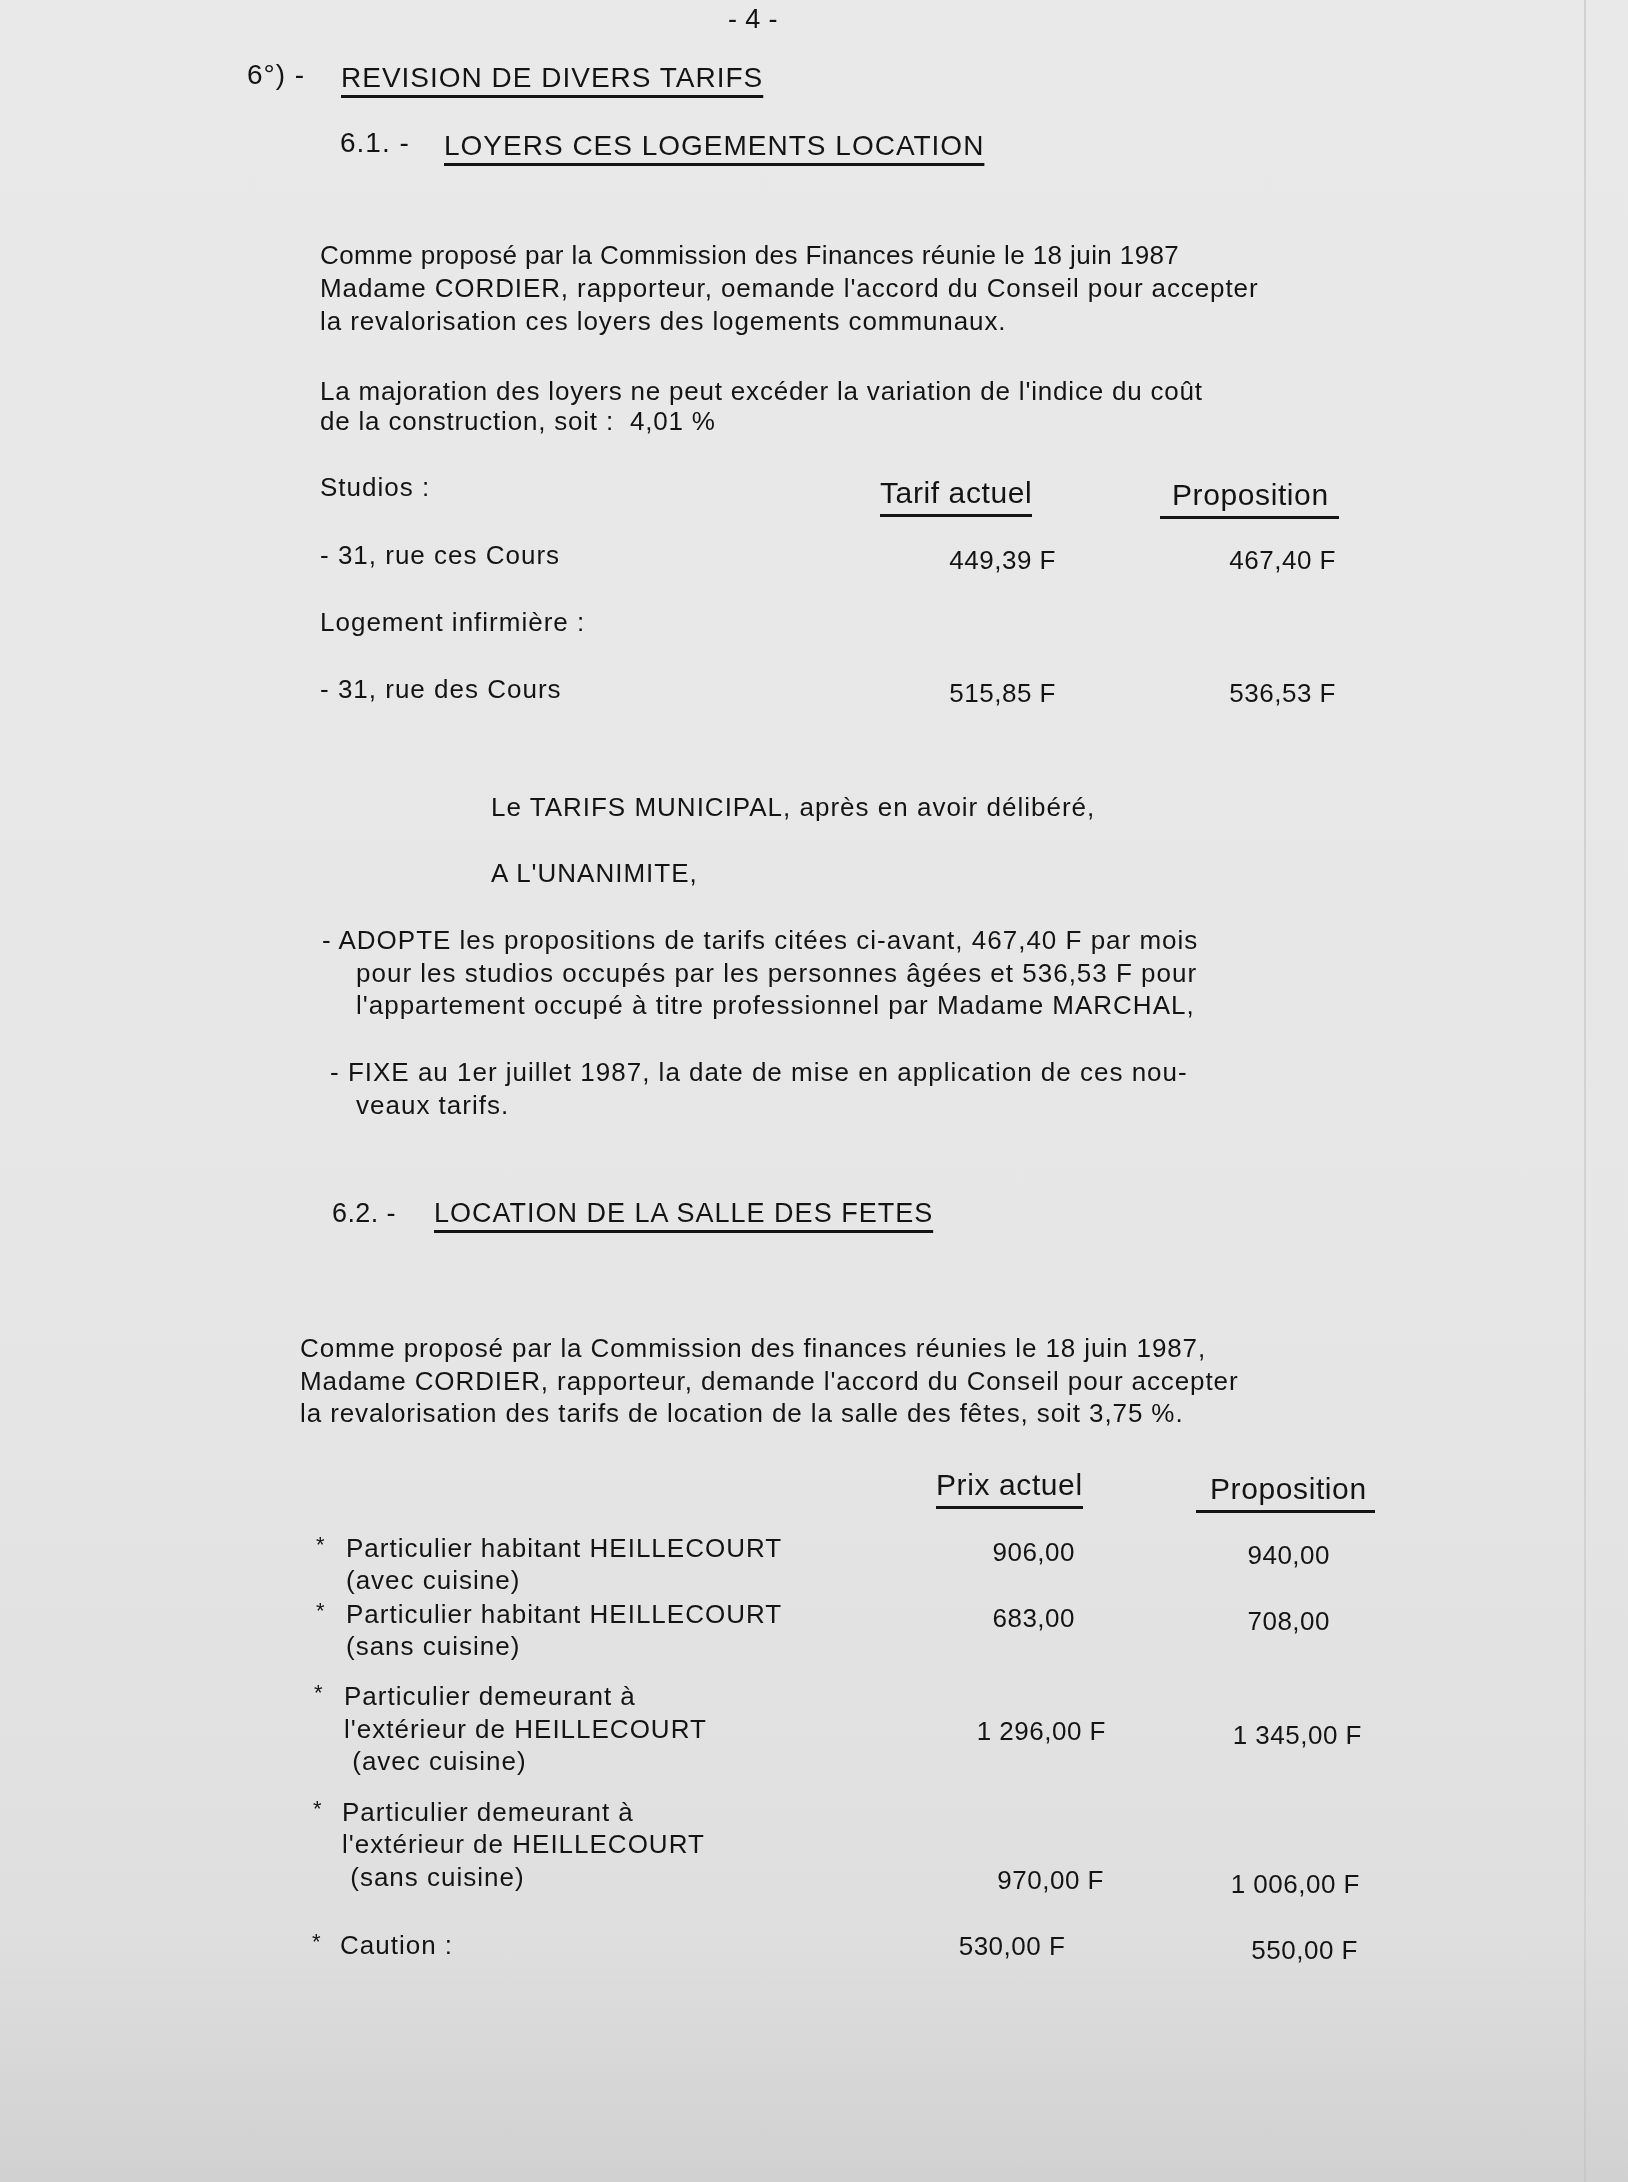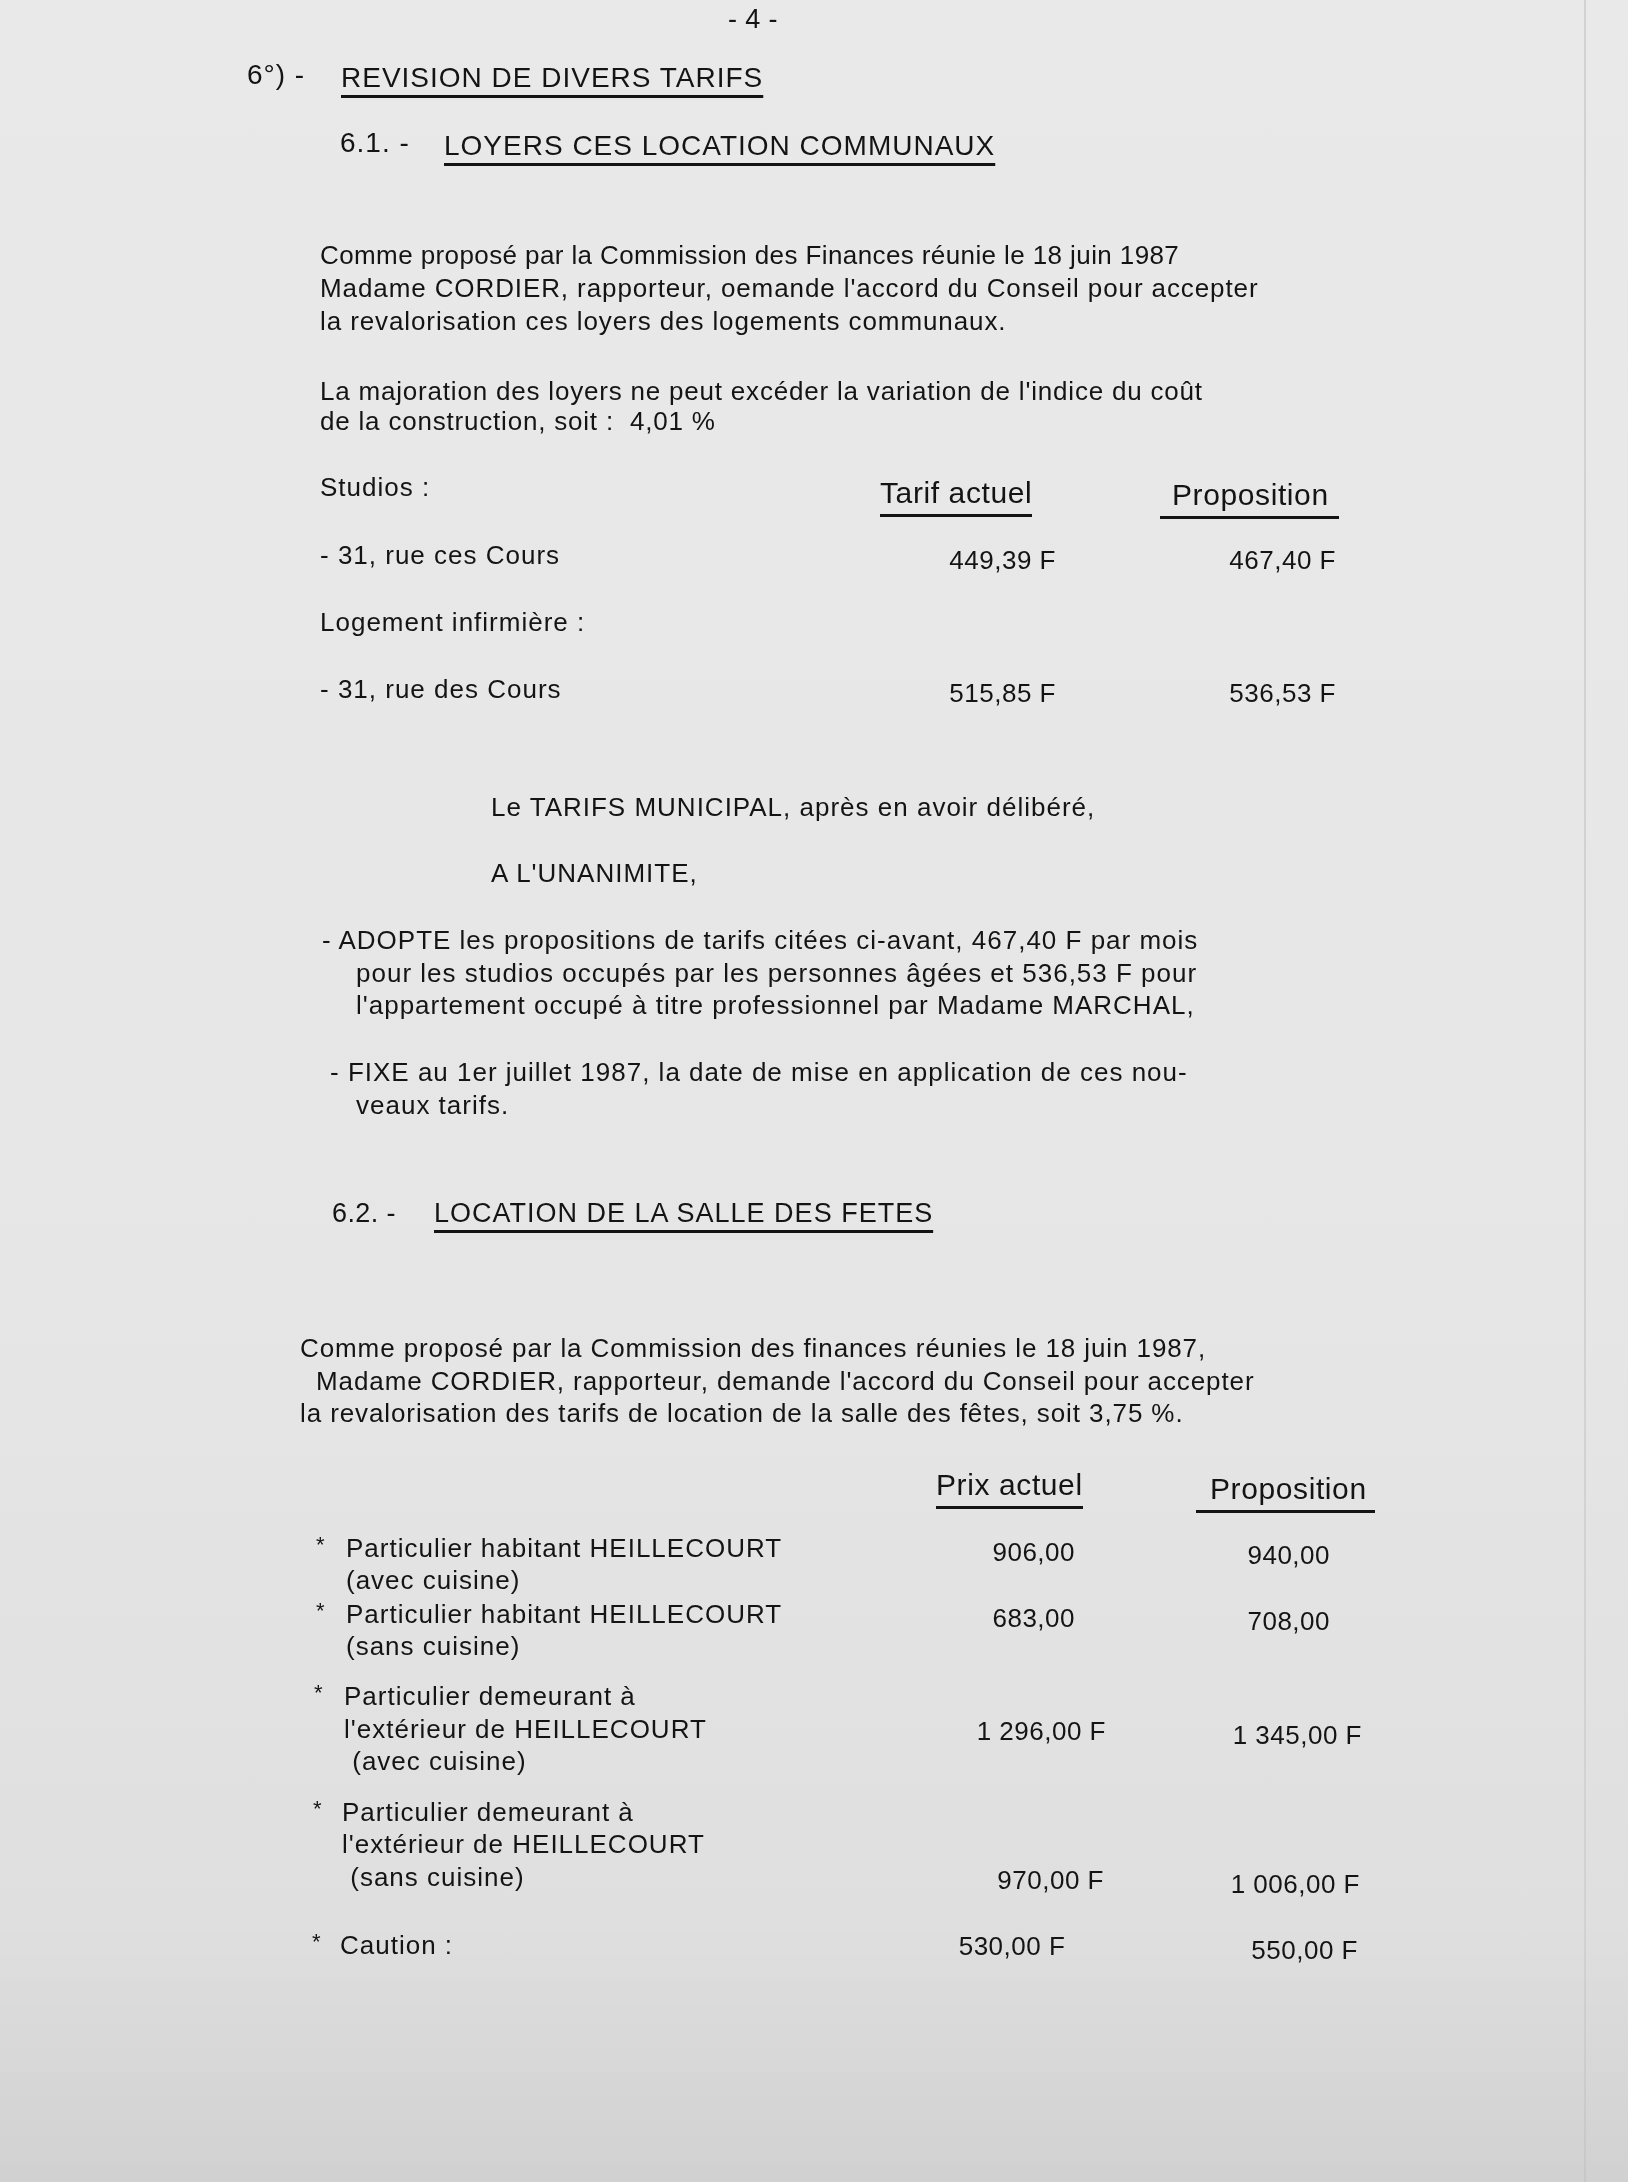--- a/index.html
+++ b/index.html
@@ -37,21 +37,21 @@
 
 <div class="fold"></div>
 <div class="shade-bottom"></div>
 
 <div class="t" style="left:728px; top:4px; font-size:27px;">- 4 -</div>
 
 <div class="t head" style="left:247px; top:60px;">6°) -</div>
 <div class="t head ul" style="left:341px; top:63px;">REVISION DE DIVERS TARIFS</div>
 
 <div class="t head" style="left:340px; top:128px;">6.1. -</div>
-<div class="t head ul" style="left:444px; top:131px;">LOYERS CES LOCATION COMMUNAUX</div>
+<div class="t head ul" style="left:444px; top:131px;">LOYERS CES LOGEMENTS LOCATION</div>
 
 <div class="t" style="left:320px; top:240px;">Comme proposé par la Commission des Finances réunie le 18 juin 1987</div>
 <div class="t" style="left:320px; top:273px; letter-spacing:0.9px;">Madame CORDIER, rapporteur, oemande l'accord du Conseil pour accepter</div>
 <div class="t" style="left:320px; top:306px; letter-spacing:0.9px;">la revalorisation ces loyers des logements communaux.</div>
 
 <div class="t" style="left:320px; top:376px; letter-spacing:0.8px;">La majoration des loyers ne peut excéder la variation de l'indice du coût</div>
 <div class="t" style="left:320px; top:406px; letter-spacing:0.8px;">de la construction, soit :  4,01 %</div>
 
 <div class="t" style="left:320px; top:472px; letter-spacing:1px;">Studios :</div>
 <div class="col-head" style="left:880px; top:478px;">Tarif actuel</div>
@@ -74,21 +74,21 @@
 <div class="t" style="left:356px; top:958px; letter-spacing:1px;">pour les studios occupés par les personnes âgées et 536,53 F pour</div>
 <div class="t" style="left:356px; top:990px; letter-spacing:1px;">l'appartement occupé à titre professionnel par Madame MARCHAL,</div>
 
 <div class="t" style="left:330px; top:1057px; letter-spacing:1px;">- FIXE au 1er juillet 1987, la date de mise en application de ces nou-</div>
 <div class="t" style="left:356px; top:1090px; letter-spacing:1px;">veaux tarifs.</div>
 
 <div class="t" style="left:332px; top:1198px; font-size:27px;">6.2. -</div>
 <div class="t ul" style="left:434px; top:1198px; font-size:27px; letter-spacing:1px;">LOCATION DE LA SALLE DES FETES</div>
 
 <div class="t" style="left:300px; top:1333px; letter-spacing:0.9px;text-align:right;">Comme proposé par la Commission des finances réunies le 18 juin 1987,</div>
-<div class="t" style="left:316px; top:1366px; letter-spacing:0.9px;">Madame CORDIER, rapporteur, demande l'accord du Conseil pour accepter</div>
+<div class="t" style="left:300px; top:1366px; letter-spacing:0.9px;">Madame CORDIER, rapporteur, demande l'accord du Conseil pour accepter</div>
 <div class="t" style="left:300px; top:1398px; letter-spacing:0.9px;">la revalorisation des tarifs de location de la salle des fêtes, soit 3,75 %.</div>
 
 <div class="col-head" style="left:936px; top:1470px;">Prix actuel</div>
 <div class="col-head" style="left:1196px; top:1474px; padding-left:14px; padding-right:8px;">Proposition</div>
 
 <div class="bullet" style="left:316px; top:1530px;">*</div>
 <div class="t" style="left:346px; top:1533px; letter-spacing:1px;">Particulier habitant HEILLECOURT</div>
 <div class="t" style="left:346px; top:1565px; letter-spacing:1px;">(avec cuisine)</div>
 <div class="num" style="left:940px; width:135px; top:1537px;">906,00</div>
 <div class="num" style="left:1180px; width:150px; top:1540px;">940,00</div>

